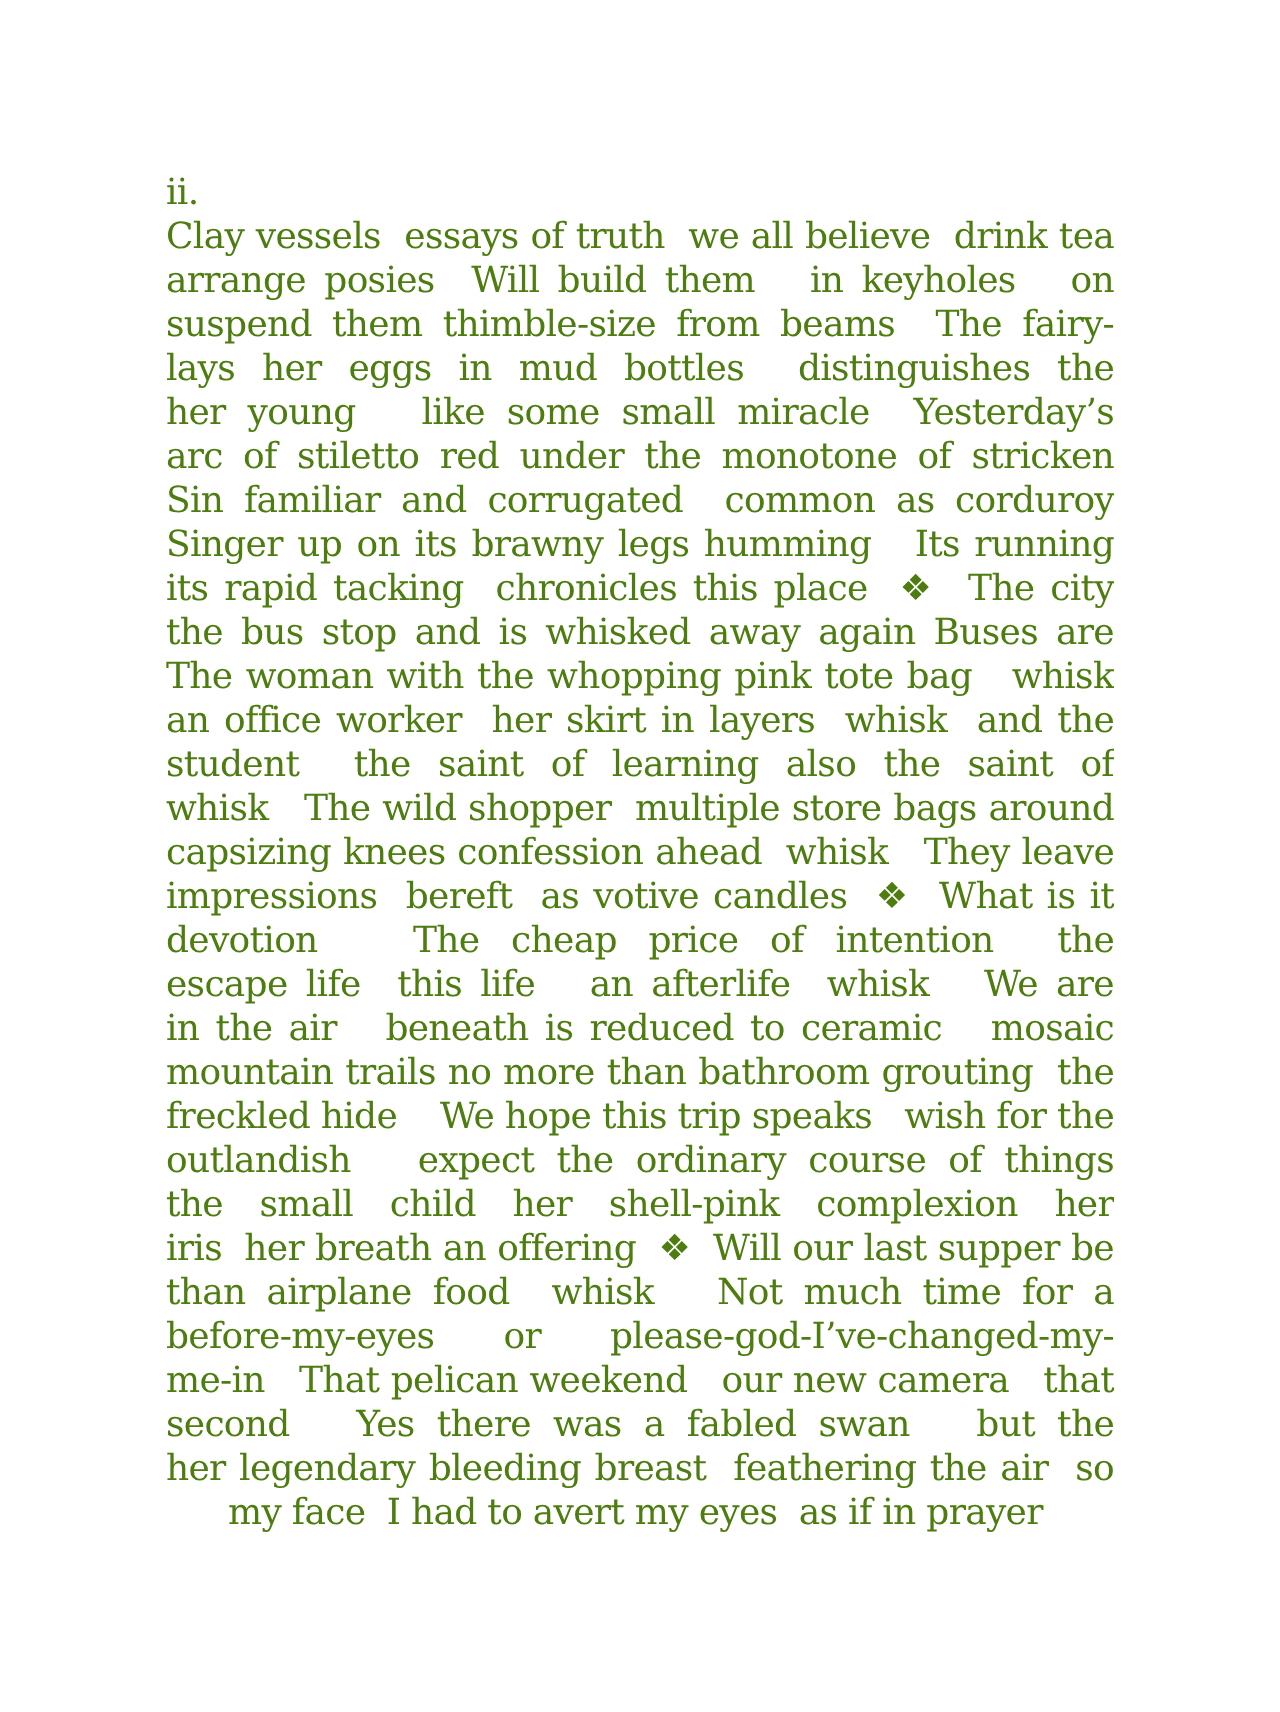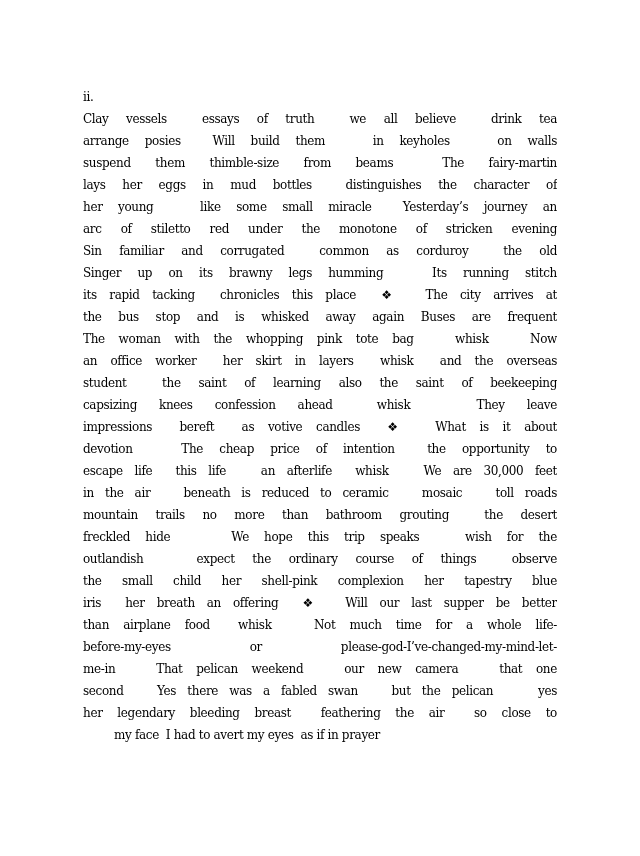--- a/index.html
+++ b/index.html
@@ -12,22 +12,22 @@
       height: 856px;
       position: relative;
       overflow: hidden;
     }
     .page {
       position: absolute;
       left: 83px;
       top: 86px;
       width: 474px;
       font-family: "DejaVu Serif", "Liberation Serif", serif;
-      font-size: 12px;
-      color: #000000;
+      font-size: 18px;
+      color: #4d7c0f;
       letter-spacing: -0.35px;
     }
     .section-label {
       display: block;
       height: 22px;
       line-height: 22px;
       white-space: pre;
     }
     .line {
       display: block;
@@ -55,20 +55,21 @@
     <span class="line">lays her eggs in mud bottles  distinguishes the character of</span>
     <span class="line">her young   like some small miracle  Yesterday’s journey an</span>
     <span class="line">arc of stiletto red under the monotone of stricken evening</span>
     <span class="line">Sin familiar and corrugated  common as corduroy  the old</span>
     <span class="line">Singer up on its brawny legs humming   Its running stitch</span>
     <span class="line">its rapid tacking  chronicles this place  ❖  The city arrives at</span>
     <span class="line">the bus stop and is whisked away again Buses are frequent</span>
     <span class="line">The woman with the whopping pink tote bag   whisk   Now</span>
     <span class="line">an office worker  her skirt in layers  whisk  and the overseas</span>
     <span class="line">student  the saint of learning also the saint of beekeeping</span>
+    <span class="line">whisk   The wild shopper  multiple store bags around</span>
     <span class="line">capsizing knees confession ahead  whisk   They leave</span>
     <span class="line">impressions  bereft  as votive candles  ❖  What is it about</span>
     <span class="line">devotion   The cheap price of intention  the opportunity to</span>
     <span class="line">escape life  this life   an afterlife  whisk   We are 30,000 feet</span>
     <span class="line">in the air   beneath is reduced to ceramic   mosaic   toll roads</span>
     <span class="line">mountain trails no more than bathroom grouting  the desert</span>
     <span class="line">freckled hide    We hope this trip speaks   wish for the</span>
     <span class="line">outlandish   expect the ordinary course of things  observe</span>
     <span class="line">the small child her shell-pink complexion her tapestry blue</span>
     <span class="line">iris  her breath an offering  ❖  Will our last supper be better</span>

